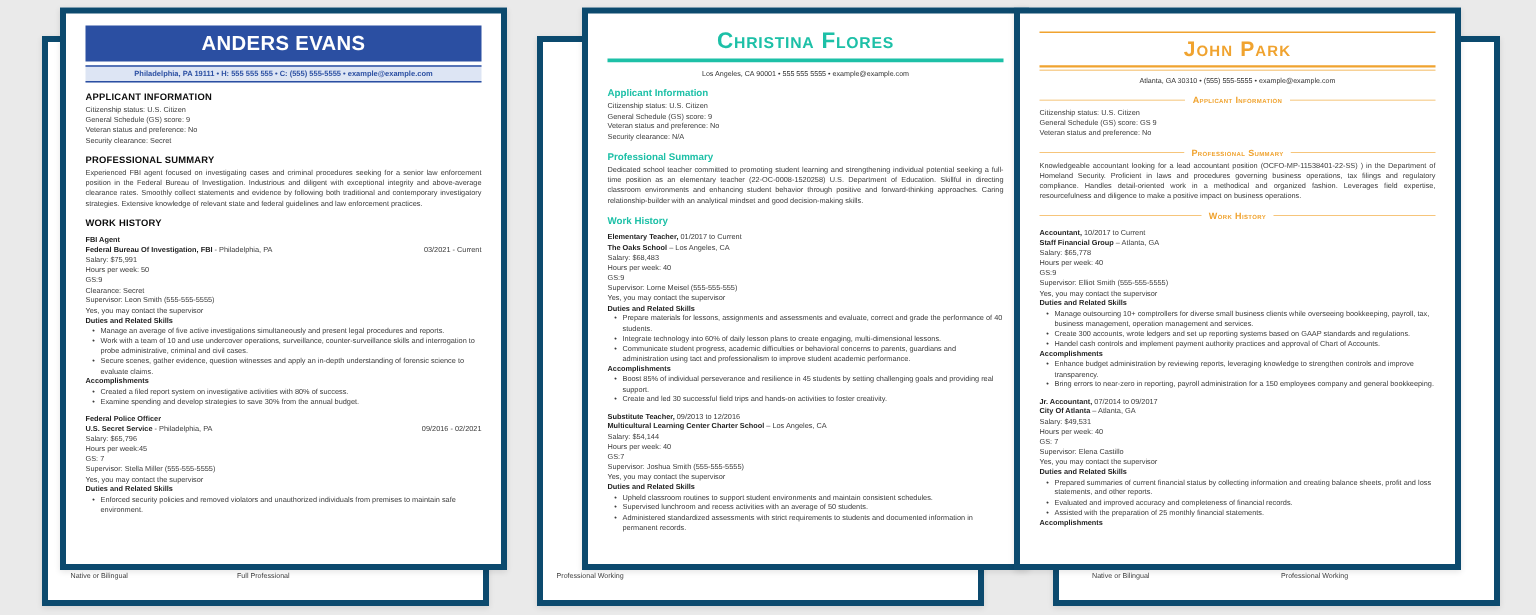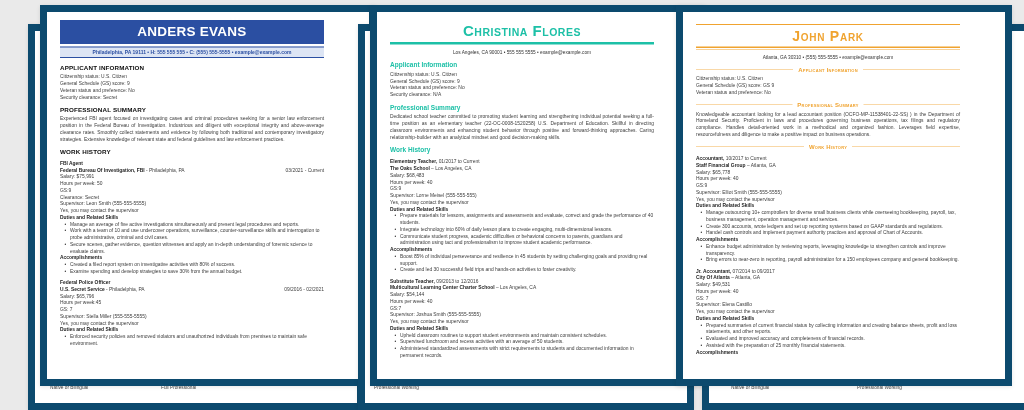--- a/index.html
+++ b/index.html
@@ -1,23 +1,23 @@
 <!DOCTYPE html>
 <html><head>
 <meta charset="utf-8">
 <style>
   html,body{margin:0;padding:0;}
   .canvas{position:relative;width:1024px;height:410px;background:#eaeaea;overflow:hidden;
           font-family:"Liberation Sans",sans-serif;}
   .group{position:absolute;inset:0;pointer-events:none;}
-  .page{position:absolute;background:#fff;border:7px solid #0c4a6e;box-shadow:0 1px 4px rgba(0,0,0,.10);pointer-events:auto;padding-left:32px;}
+  .page{position:absolute;background:#fff;border:4px solid #0c4a6e;box-shadow:0 1px 4px rgba(0,0,0,.10);pointer-events:auto;}
   .page-front{top:5px;width:290px;height:367px;overflow:hidden;}
   .page-back{top:24px;width:290px;height:372px;}
   .g0 .page-back{left:28px}.g0 .page-front{left:40px}
-  .g1 .page-back{left:358px}.g1 .page-front{left:370px}
+  .g1 .page-back{left:358px}.g1 .page-front{left:388px}
   .g2 .page-back{left:702px}.g2 .page-front{left:676px}
 
   .content{position:absolute;top:0;left:0;width:580px;height:734px;padding:16px 26px;
            box-sizing:border-box;transform:scale(.5);transform-origin:0 0;overflow:hidden;}
   .strip{position:absolute;left:0;bottom:0;width:580px;height:70px;
          transform:scale(.5);transform-origin:0 100%;}
   .p2label{position:absolute;bottom:26px;font-size:9.5px;color:#3f3f3f;white-space:nowrap;}
 
   
   .b-namebar{background:var(--accent);color:#fff;text-align:center;font-weight:bold;

